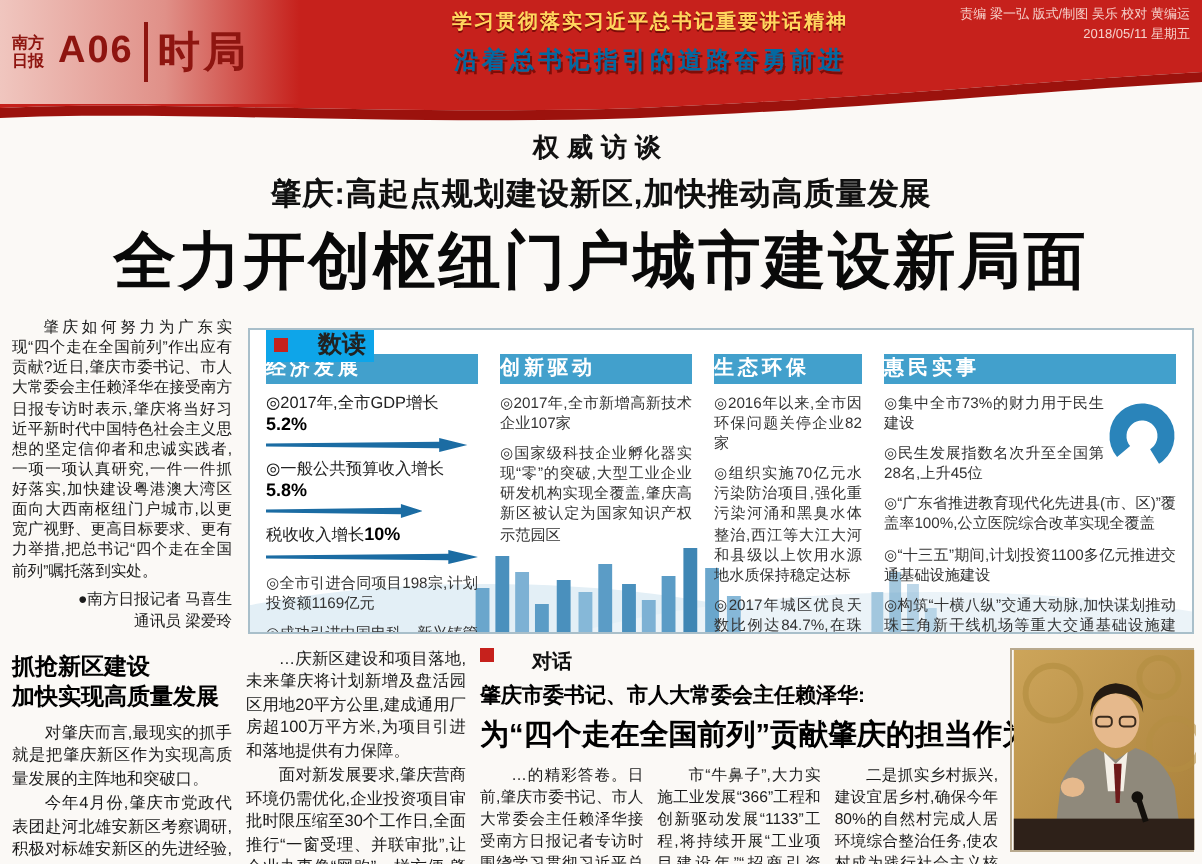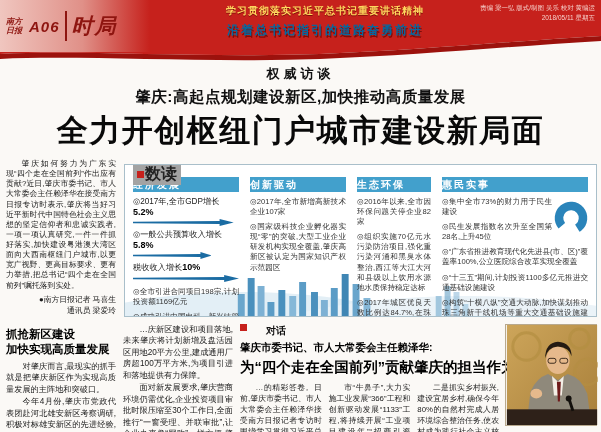--- a/index.html
+++ b/index.html
@@ -3,42 +3,42 @@
 <meta charset="utf-8">
 <style>
   html,body{margin:0;padding:0;background:#e8e8e8;}
   .page{width:601px;height:432px;position:relative;background:#fbf9f6;overflow:hidden;
         font-family:"Liberation Sans","DejaVu Sans",sans-serif;color:#1b1b1b;}
   
   .banner{position:relative;height:62px;}
   .banner-svg{position:absolute;top:0;left:0;width:601px;height:66px;}
   .masthead{position:absolute;top:0;left:0;height:52px;width:150px;display:flex;align-items:center;gap:5px;
             padding:2px 6px;box-sizing:border-box;color:#8e1510;
-            background:linear-gradient(90deg,#f0c6bf 0%,#e09088 55%,rgba(224,144,136,0) 100%);font-style:italic;}
+            background:linear-gradient(90deg,#f0c6bf 0%,#e09088 55%,rgba(224,144,136,0) 100%);}
   .paper-name{font-size:8px;font-weight:bold;width:18px;line-height:1.15;}
-  .page-no{font-size:15px;font-weight:900;letter-spacing:1px;}
+  .page-no{font-size:19px;font-weight:900;letter-spacing:1px;}
   .mast-divider{width:2px;height:30px;background:#8e1510;}
   .section-name{font-size:21px;font-weight:900;letter-spacing:2px;}
   .banner-text{position:absolute;top:4px;left:170px;width:310px;text-align:center;}
   .banner-line1{font-size:10px;font-weight:bold;color:#ffd65e;text-shadow:0 1px 0 #7e0d08;letter-spacing:1px;}
   .banner-line2{font-size:12px;font-weight:900;color:#0369a1;letter-spacing:2px;margin-top:4px;
                 text-shadow:1px 1.5px 0 #7e0d08;}
   .banner-credits{position:absolute;top:3px;right:6px;text-align:right;font-size:6.5px;color:#f6d0ca;line-height:1.6;}
   
   .column-label{text-align:center;font-size:13px;font-weight:bold;letter-spacing:4px;color:#111;margin-top:3px;}
   .kicker{text-align:center;font-size:15.5px;font-weight:bold;color:#101010;margin-top:4px;letter-spacing:0.5px;}
   .headline{text-align:center;font-size:31px;font-weight:900;color:#090909;margin:2px 0 7px;letter-spacing:1.5px;}
   
   .main-row{display:flex;gap:8px;padding:0 4px 0 6px;height:158px;}
   .lead-col{width:110px;flex:none;font-size:7.8px;line-height:1.3;text-align:justify;}
   .lead-col p{margin:0;text-indent:2em;}
   .byline{margin-top:3px;font-size:7.8px;text-align:right;line-height:1.5;}
   .databox{flex:1;position:relative;border:1px solid #a9bfca;margin-top:5px;overflow:hidden;background:#fff;}
-  .databox-label{position:absolute;top:-1px;left:8px;background:#a3a3a3;padding:0 4px;font-size:16px;font-weight:bold;
-                 color:#222;display:flex;align-items:center;gap:1px;z-index:3;}
+  .databox-label{position:absolute;top:-1px;left:8px;background:#0ea5e9;padding:0 4px;font-size:12px;font-weight:bold;
+                 color:#222;display:flex;align-items:center;gap:15px;z-index:3;}
   .red-sq{width:7px;height:7px;background:#c6211c;display:inline-block;}
   .db-decor{position:absolute;bottom:0;left:0;width:100%;height:62px;z-index:0;pointer-events:none;}
   .db-grid{position:relative;z-index:1;display:grid;grid-template-columns:106px 96px 74px 1fr;gap:0 11px;
            padding:12px 8px 0;}
   .db-col{position:relative;}
   .db-head{background:#42a0cc;color:#fff;font-size:10px;font-weight:bold;height:15px;
            line-height:15px;margin-bottom:4px;letter-spacing:2px;}
   .db-stat{font-size:8.2px;color:#222;margin-top:3px;}
   .db-stat b{font-size:9px;color:#000;}
   .arrow{display:block;height:7px;margin:2px 0 2px;}

